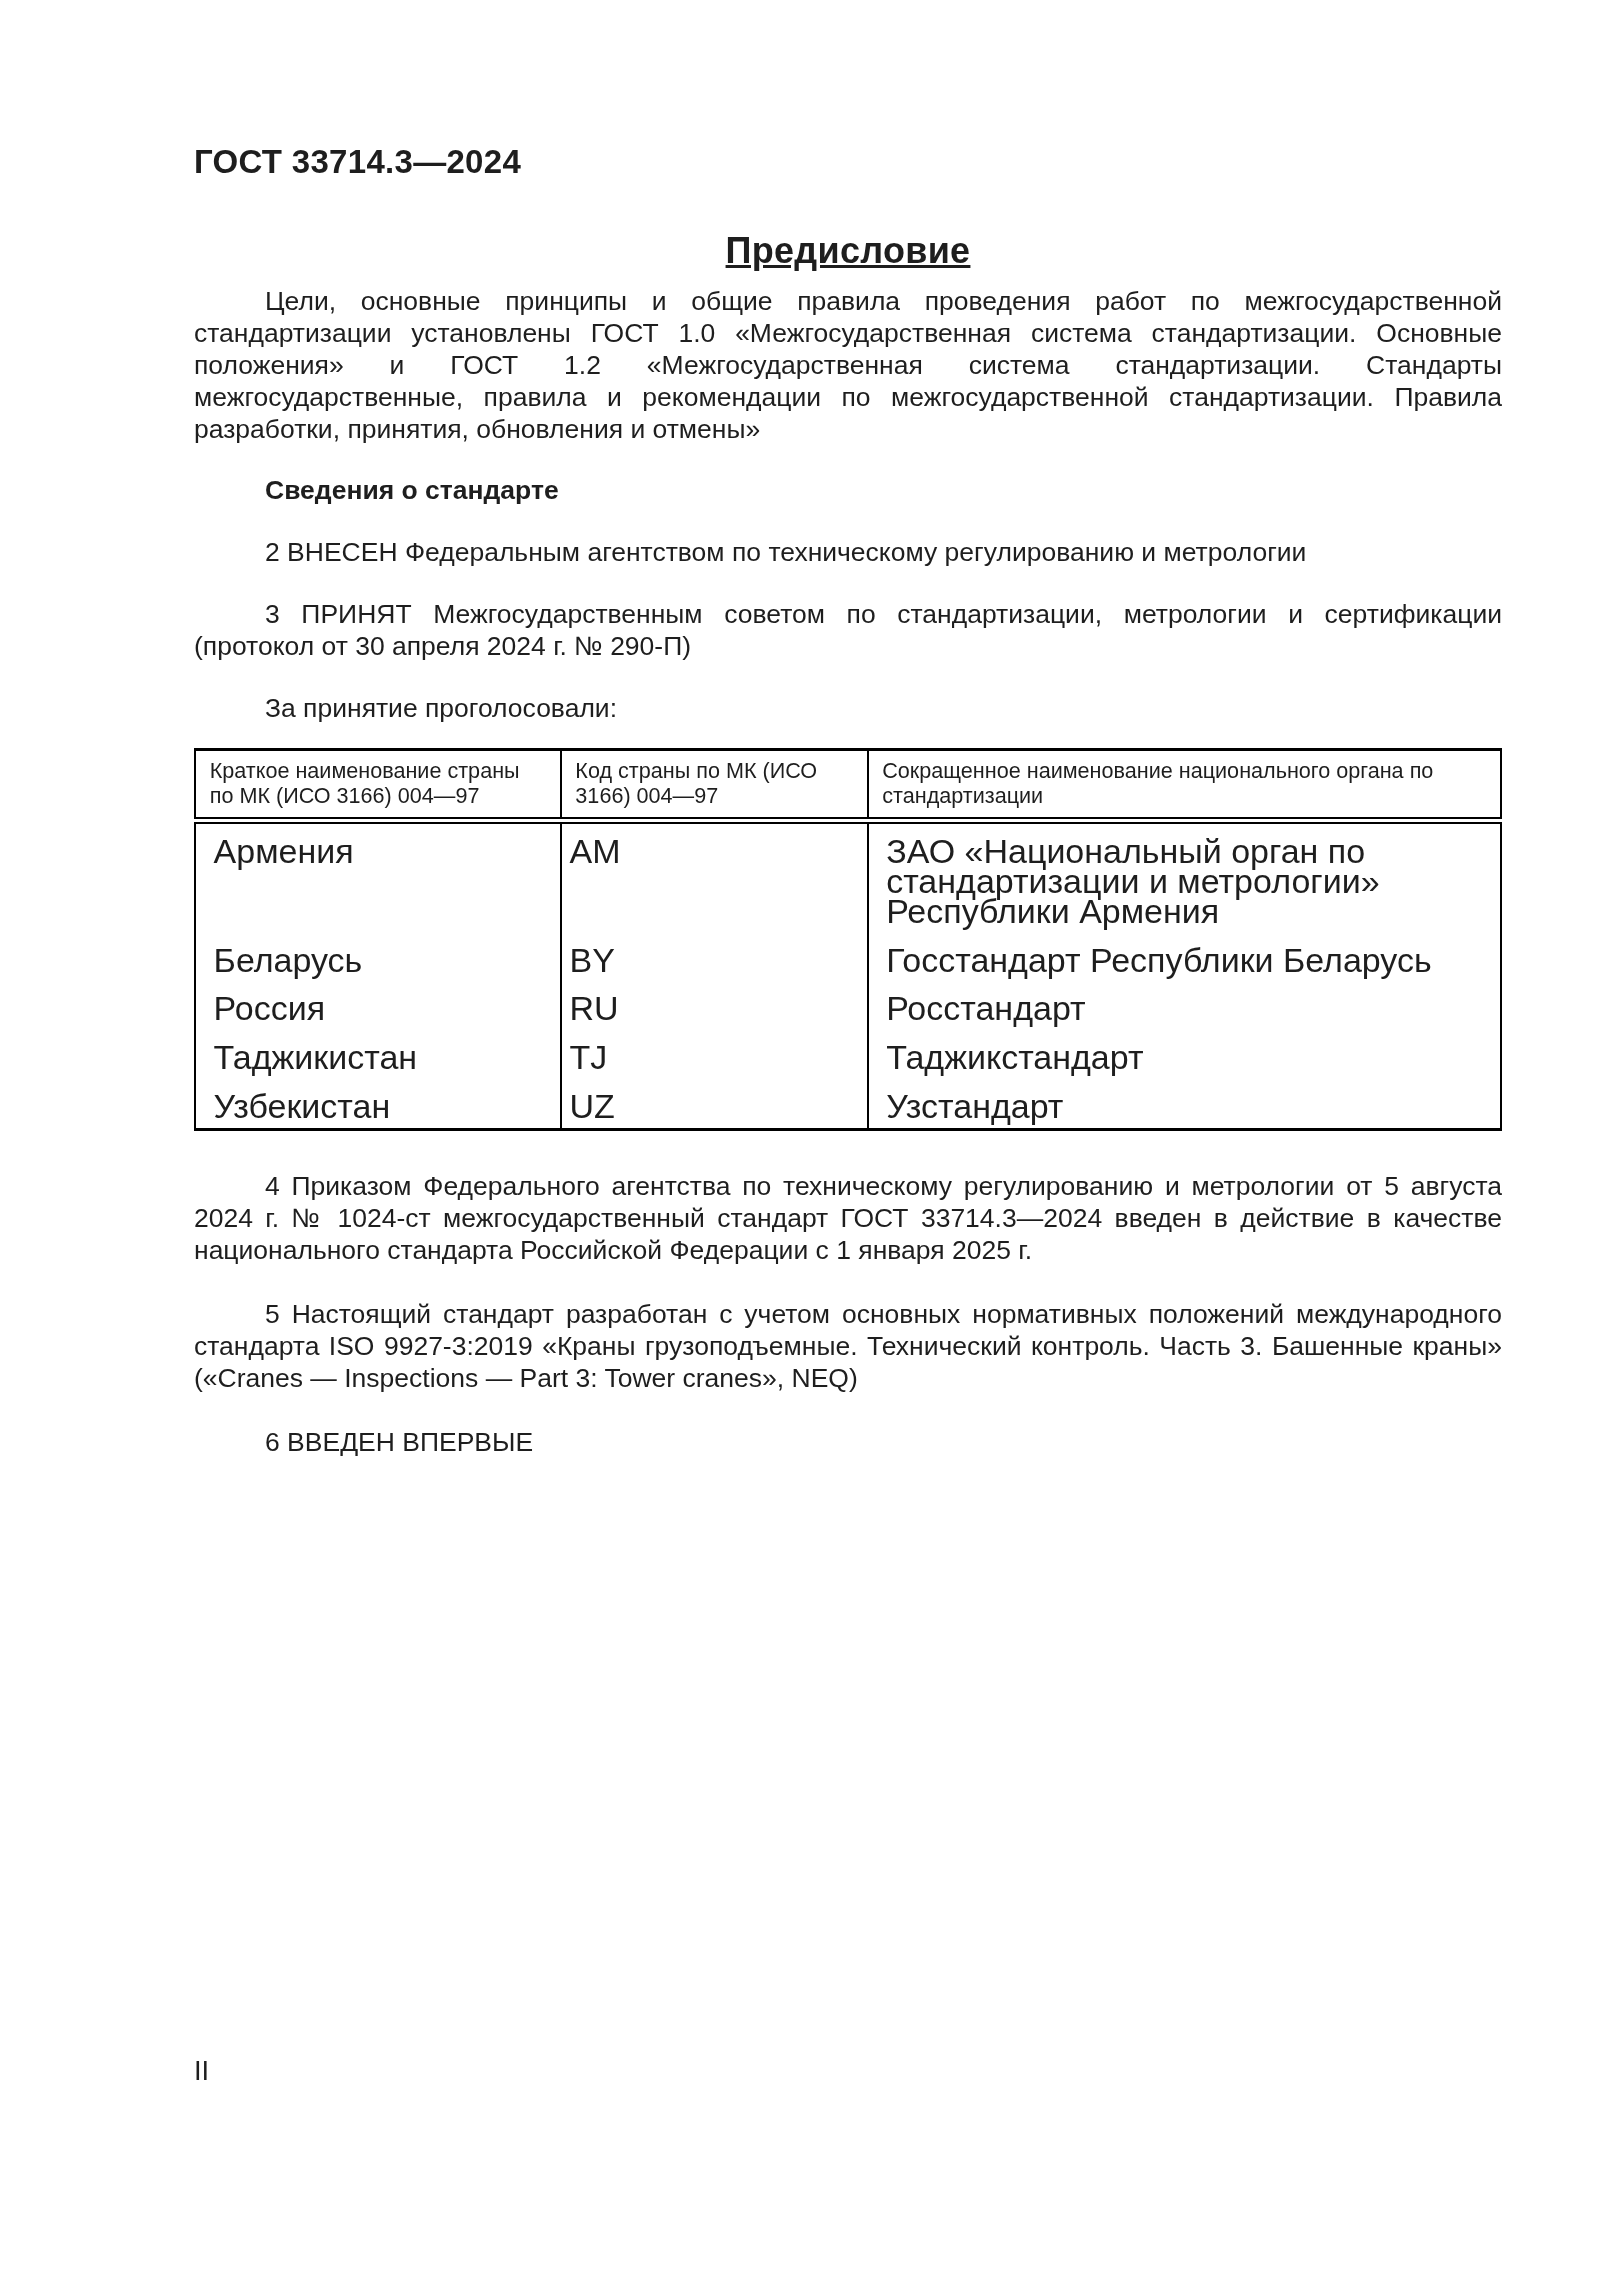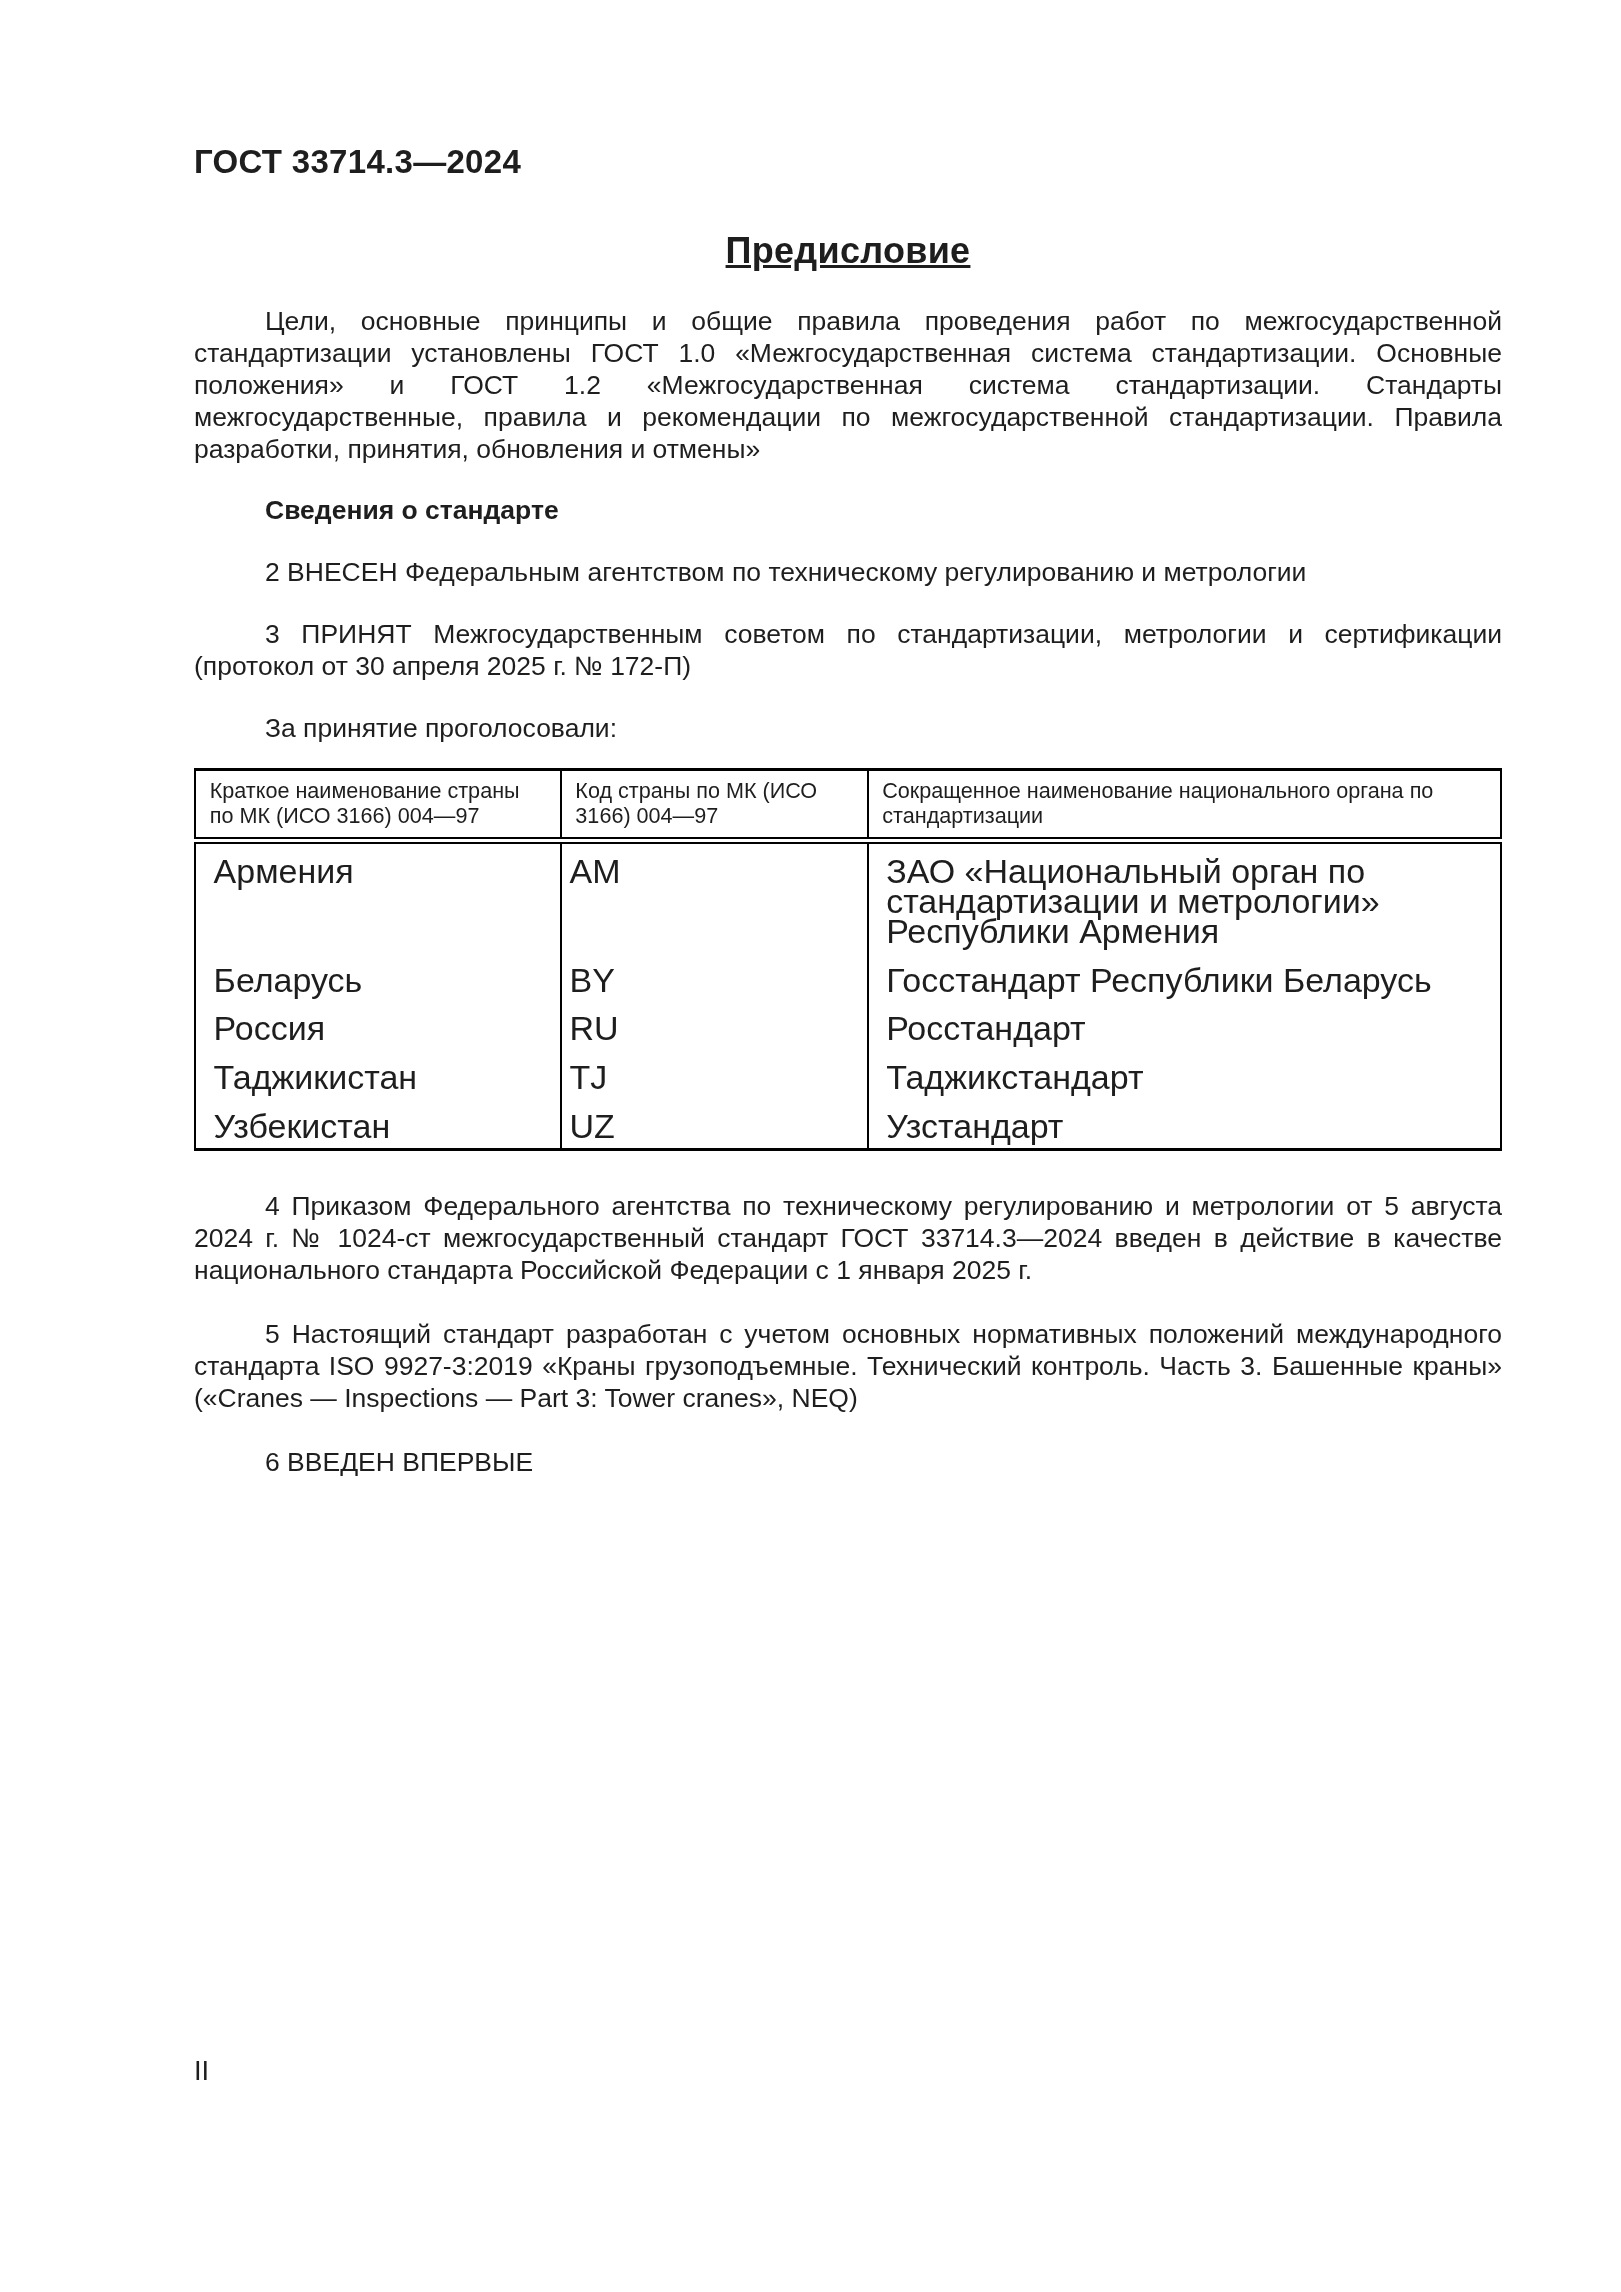--- a/index.html
+++ b/index.html
@@ -35,21 +35,21 @@
     letter-spacing: 0.3px;
     text-decoration: underline;
   }
   .para {
     margin: 0;
     font-size: 26.5px;
     line-height: 32px;
     text-align: justify;
     text-indent: 71px;
   }
-  .intro { margin-top: 33px; }
+  .intro { margin-top: 13px; }
   .section-heading {
     margin: 29px 0 0 0;
     font-size: 26.5px;
     line-height: 32px;
     font-weight: bold;
     text-indent: 71px;
   }
   .item { margin-top: 30px; }
   .vote-intro { margin-top: 30px; }
   .vote-table {
@@ -104,21 +104,21 @@
 
   <h1 class="title">Предисловие</h1>
 
   <p class="para intro">Цели, основные принципы и общие правила проведения работ по межгосударственной стандартизации установлены ГОСТ 1.0 «Межгосударственная система стандартизации. Основные положения» и ГОСТ 1.2 «Межгосударственная система стандартизации. Стандарты межгосударственные, правила и рекомендации по межгосударственной стандартизации. Правила разработки, принятия, обновления и отмены»</p>
 
   <p class="section-heading">Сведения о стандарте</p>
 
 
   <p class="para item">2 ВНЕСЕН Федеральным агентством по техническому регулированию и метрологии</p>
 
-  <p class="para item">3 ПРИНЯТ Межгосударственным советом по стандартизации, метрологии и сертификации (протокол от 30 апреля 2025 г. № 172-П)</p>
+  <p class="para item">3 ПРИНЯТ Межгосударственным советом по стандартизации, метрологии и сертификации (протокол от 30 апреля 2024 г. № 290-П)</p>
 
   <p class="para vote-intro">За принятие проголосовали:</p>
 
   <table class="vote-table">
     <colgroup>
       <col style="width:28%">
       <col style="width:23.5%">
       <col style="width:48.5%">
     </colgroup>
     <thead>

